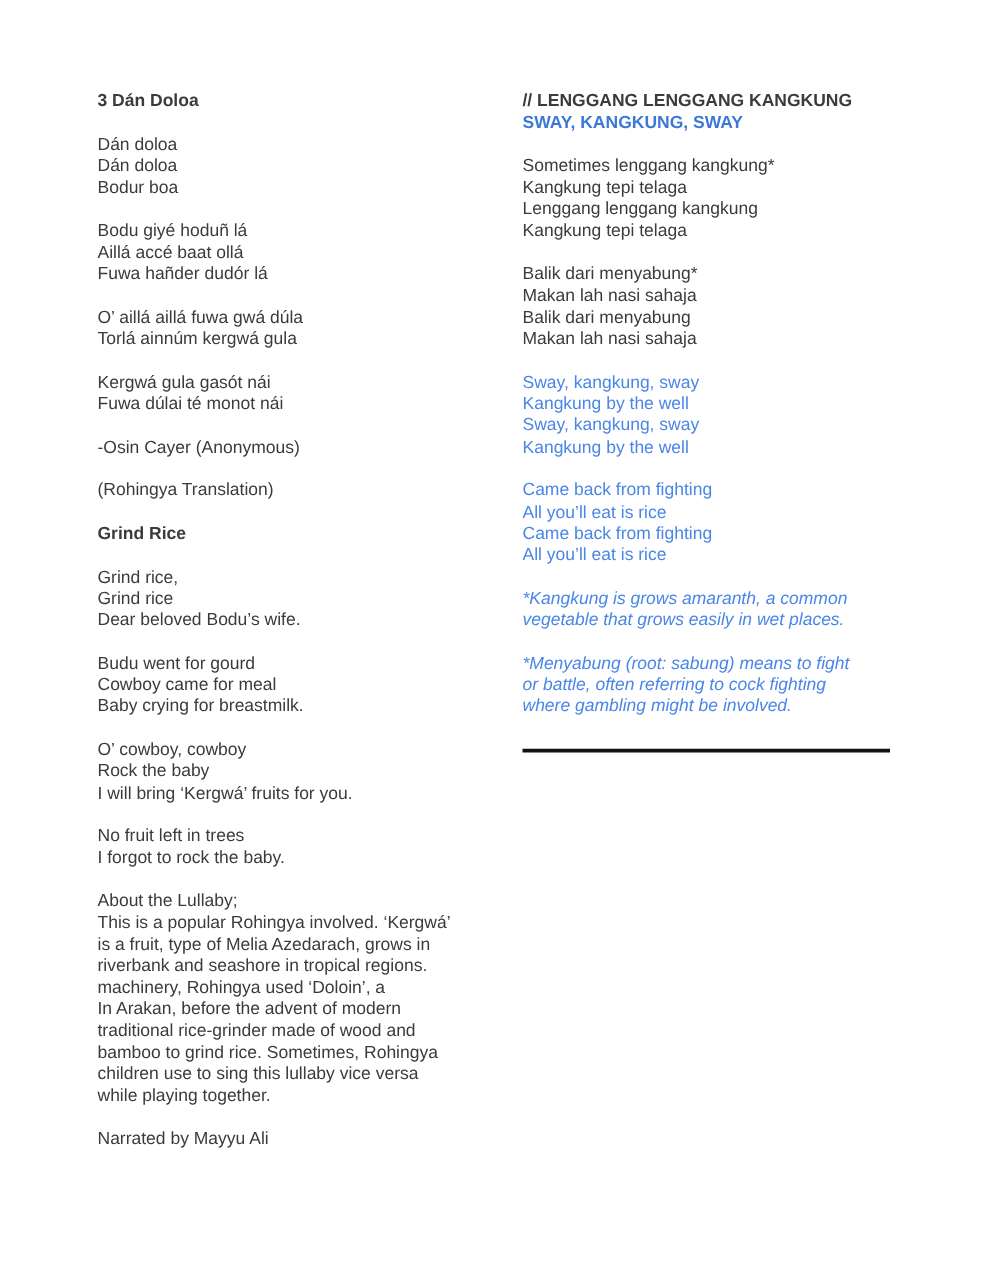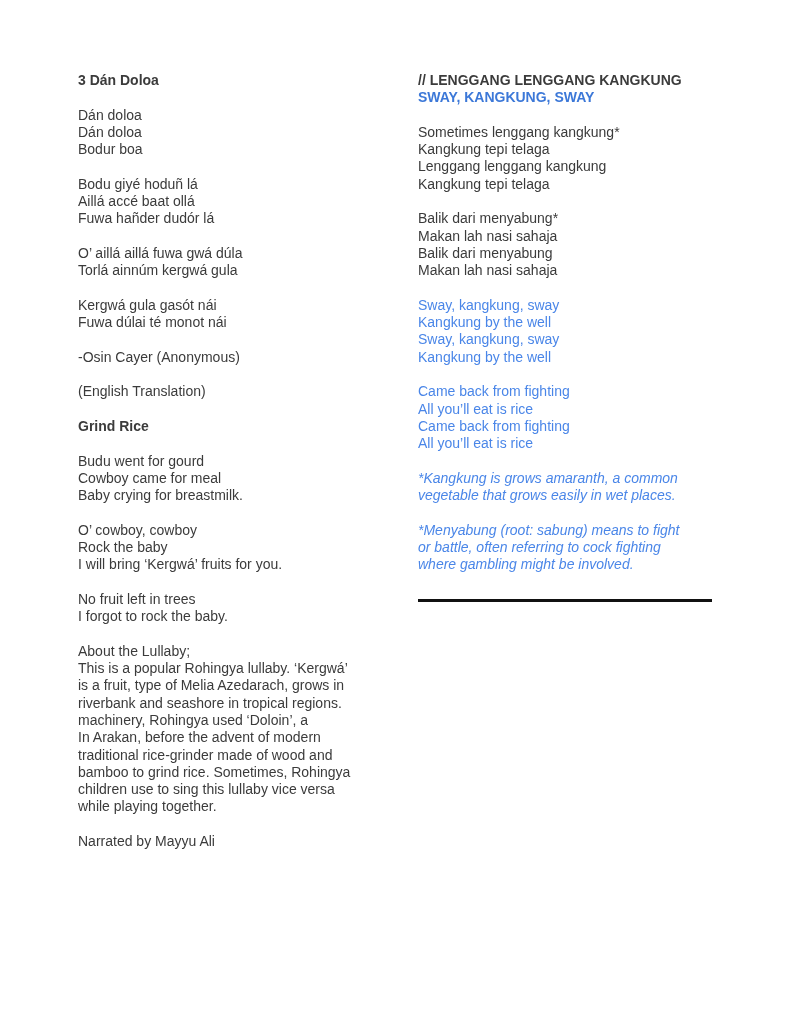--- a/index.html
+++ b/index.html
@@ -59,42 +59,47 @@
         <div class="line">Torlá ainnúm kergwá gula</div>
       </div>
       <div class="block style-normal">
         <div class="line">Kergwá gula gasót nái</div>
         <div class="line">Fuwa dúlai té monot nái</div>
       </div>
       <div class="block style-normal">
         <div class="line">-Osin Cayer (Anonymous)</div>
       </div>
       <div class="block style-normal">
-        <div class="line">(English Translation)</div>
+        <div class="line">(Rohingya Translation)</div>
       </div>
       <div class="block style-bold">
         <div class="line">Grind Rice</div>
+      </div>
+      <div class="block style-normal">
+        <div class="line">Grind rice,</div>
+        <div class="line">Grind rice</div>
+        <div class="line">Dear beloved Bodu’s wife.</div>
       </div>
       <div class="block style-normal">
         <div class="line">Budu went for gourd</div>
         <div class="line">Cowboy came for meal</div>
         <div class="line">Baby crying for breastmilk.</div>
       </div>
       <div class="block style-normal">
         <div class="line">O’ cowboy, cowboy</div>
         <div class="line">Rock the baby</div>
         <div class="line">I will bring ‘Kergwá’ fruits for you.</div>
       </div>
       <div class="block style-normal">
         <div class="line">No fruit left in trees</div>
         <div class="line">I forgot to rock the baby.</div>
       </div>
       <div class="block style-normal">
         <div class="line">About the Lullaby;</div>
-        <div class="line">This is a popular Rohingya lullaby. ‘Kergwá’</div>
+        <div class="line">This is a popular Rohingya involved. ‘Kergwá’</div>
         <div class="line">is a fruit, type of Melia Azedarach, grows in</div>
         <div class="line">riverbank and seashore in tropical regions.</div>
         <div class="line">machinery, Rohingya used ‘Doloin’, a</div>
         <div class="line">In Arakan, before the advent of modern</div>
         <div class="line">traditional rice-grinder made of wood and</div>
         <div class="line">bamboo to grind rice. Sometimes, Rohingya</div>
         <div class="line">children use to sing this lullaby vice versa</div>
         <div class="line">while playing together.</div>
       </div>
       <div class="block style-normal">

